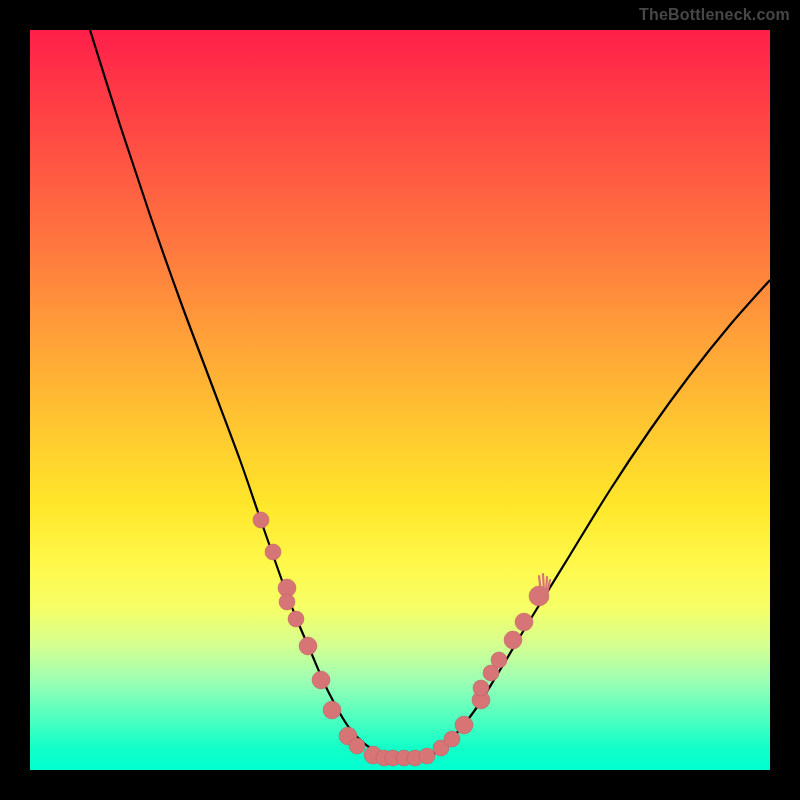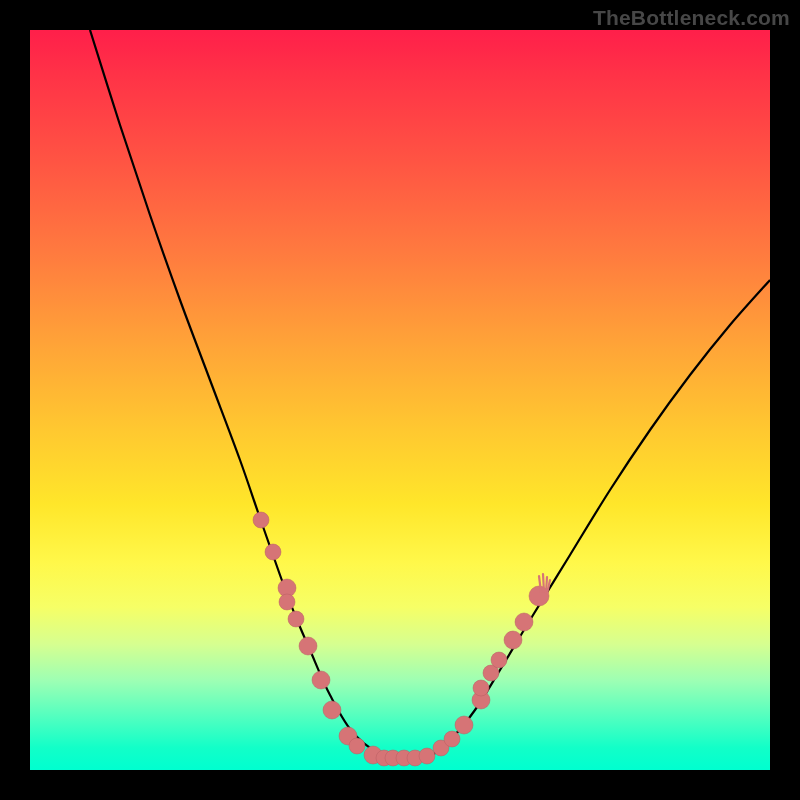--- a/index.html
+++ b/index.html
@@ -43,21 +43,21 @@
       #4fffc0 93%,
       #12ffc8 97%,
       #00ffd0 100%
     );
   }
   .wm {
     position: absolute;
     top: 6px;
     right: 10px;
     font-family: Arial, Helvetica, sans-serif;
-    font-size: 21px;
+    font-size: 16px;
     font-weight: 600;
     color: #474747;
     letter-spacing: 0.2px;
     user-select: none;
   }
   svg.overlay {
     position: absolute;
     inset: 0;
   }
   .curve {

